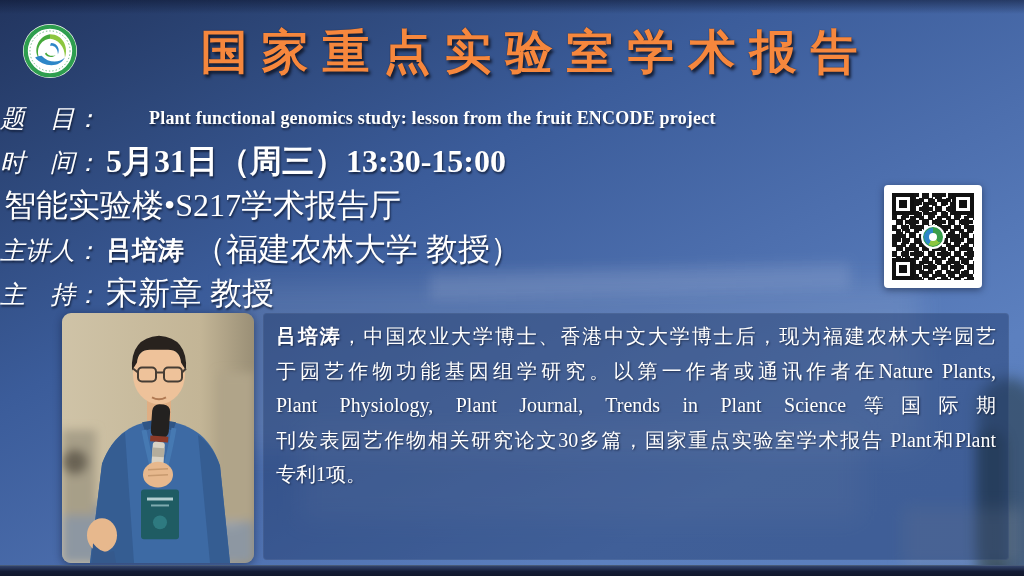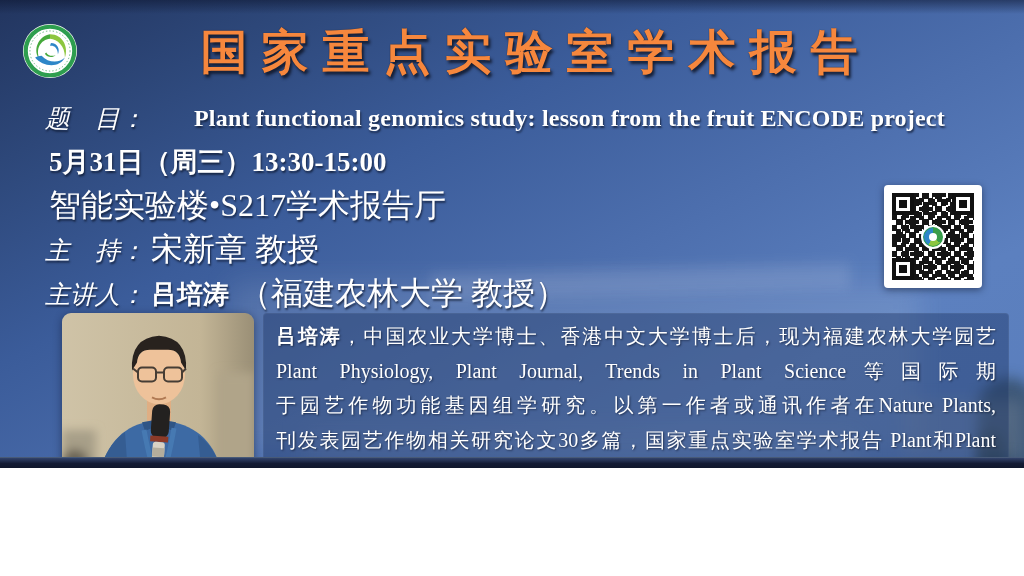--- a/index.html
+++ b/index.html
@@ -1,20 +1,20 @@
 <!DOCTYPE html>
 <html><head>
 <meta charset="utf-8">
 <style>
   * { margin:0; padding:0; box-sizing:border-box; }
   html,body { width:1024px; height:576px; overflow:hidden; }
   body { font-family:"Liberation Serif","DejaVu Serif",serif; }
 
   .poster{
-    position:relative; width:1024px; height:468px; overflow:hidden;
+    position:relative; width:1024px; height:576px; overflow:hidden;
     background:
       linear-gradient(180deg, rgba(13,22,48,.55) 0, rgba(13,22,48,0) 14px),
       linear-gradient(152deg, #22355f 0%, #2d4779 16%, #3b5c9a 36%, #4d6fae 58%, #5c80bf 78%, #5a7ebc 100%);
   }
 
   
   .bg-shape{ position:absolute; pointer-events:none; }
   .bg-building{ left:230px; top:282px; width:690px; height:170px;
     background:rgba(222,228,238,.12); filter:blur(14px); border-radius:8px;}
   .bg-building2{ left:300px; top:430px; width:560px; height:90px;
@@ -33,33 +33,33 @@
   .logo{ width:56px; height:56px; margin-top:6px; flex:0 0 auto; }
   .title{
     flex:1; text-align:center; margin-right:30px; padding-top:8px;
     font-family:"Liberation Sans","DejaVu Sans",sans-serif; font-weight:bold;
     font-size:47px; letter-spacing:14px; color:#f6873d;
     text-shadow:2px 3px 3px rgba(14,20,36,.85), 0 0 1px rgba(0,0,0,.6);
     white-space:nowrap;
   }
 
   
-  .info{ position:relative; padding-left:45px; }
+  .info{ position:relative; }
   .info-row{ height:44px; display:flex; align-items:center; white-space:nowrap; }
   .info-label{
     display:inline-block; width:102px; flex:0 0 auto;
     font-size:25px; color:#ffffff; font-style:italic;
     text-shadow:1px 2px 2px rgba(10,18,38,.7); letter-spacing:0;
   }
   .info-value{
     font-size:32px; color:#ffffff; margin-left:4px;
     text-shadow:1px 2px 2px rgba(10,18,38,.7);
   }
-  .info-value.en{ font-weight:bold; font-size:24px; letter-spacing:.2px;margin-left:47px; }
-  .info-value.num{ font-weight:bold; font-size:27px; }
+  .info-value.en{ font-weight:bold; font-size:18px; letter-spacing:.2px;margin-left:47px; }
+  .info-value.num{ font-weight:bold; font-size:32px; }
   .info-strong{ font-weight:bold; font-size:26px; color:#fff; margin:0 6px 0 4px;
     text-shadow:1px 2px 2px rgba(10,18,38,.7);}
 
   
   .qr{ position:absolute; top:185px; right:42px; width:98px; height:103px;
     background:#fff; border-radius:4px; box-shadow:0 2px 7px rgba(10,18,40,.5); }
   .qr-pattern{ position:absolute; inset:8px;
     background:
       repeating-conic-gradient(#151515 0% 25%, transparent 0% 50%) 0px 0px / 9px 9px,
       repeating-conic-gradient(#151515 0% 25%, transparent 0% 50%) 4px 6px / 13px 13px,
@@ -119,33 +119,34 @@
     </svg>
     <div class="title">国家重点实验室学术报告</div>
   </div>
 
   <div class="info">
     <div class="info-row">
       <span class="info-label">题　目：</span>
       <span class="info-value en">Plant functional genomics study: lesson from the fruit ENCODE project</span>
     </div>
     <div class="info-row">
+      <span class="info-label">时　间：</span>
       <span class="info-value num">5月31日（周三）13:30-15:00</span>
     </div>
     <div class="info-row">
       <span class="info-value">智能实验楼•S217学术报告厅</span>
-    </div>
-    <div class="info-row">
-      <span class="info-label">主　持：</span>
-      <span class="info-value">宋新章 教授</span>
     </div>
     <div class="info-row">
       <span class="info-label">主讲人：</span>
       <span class="info-strong">吕培涛</span>
       <span class="info-value">（福建农林大学 教授）</span>
+    </div>
+    <div class="info-row">
+      <span class="info-label">主　持：</span>
+      <span class="info-value">宋新章 教授</span>
     </div>
   </div>
 
   <div class="qr">
     <div class="qr-pattern">
       <div class="finder tl"></div>
       <div class="finder tr"></div>
       <div class="finder bl"></div>
       <div class="qr-logo"></div>
     </div>
@@ -205,21 +206,21 @@
         <rect x="85" y="186" width="26" height="3" fill="#cfe3e4" opacity=".85"></rect>
         <rect x="89" y="193" width="18" height="2" fill="#9fc6c8" opacity=".75"></rect>
         <circle cx="98" cy="211" r="7" fill="#2e7a80"></circle>
         <ellipse cx="40" cy="224" rx="15" ry="17" fill="#e7b88d"></ellipse>
         <path d="M30,252 L31,232 Q40,244 52,240 L54,252 Z" fill="#35598c"></path>
       </svg>
     </div>
 
     <div class="bio-panel">
       <div class="bio-line"><span class="bio-name">吕培涛</span><span>，中国农业大学博士、香港中文大学博士后，现为福建农林大学园艺</span></div>
+      <div class="bio-line">于园艺作物功能基因组学研究。以第一作者或通讯作者在Nature Plants,</div>
       <div class="bio-line">Plant Physiology, Plant Journal, Trends in Plant Science等国际期</div>
-      <div class="bio-line">于园艺作物功能基因组学研究。以第一作者或通讯作者在Nature Plants,</div>
       <div class="bio-line">刊发表园艺作物相关研究论文30多篇，国家重点实验室学术报告 Plant和Plant</div>
       <div class="bio-line last">专利1项。</div>
     </div>
   </div>
 
   <div class="bottom-bar"></div>
 </div>
 
 </body></html>

